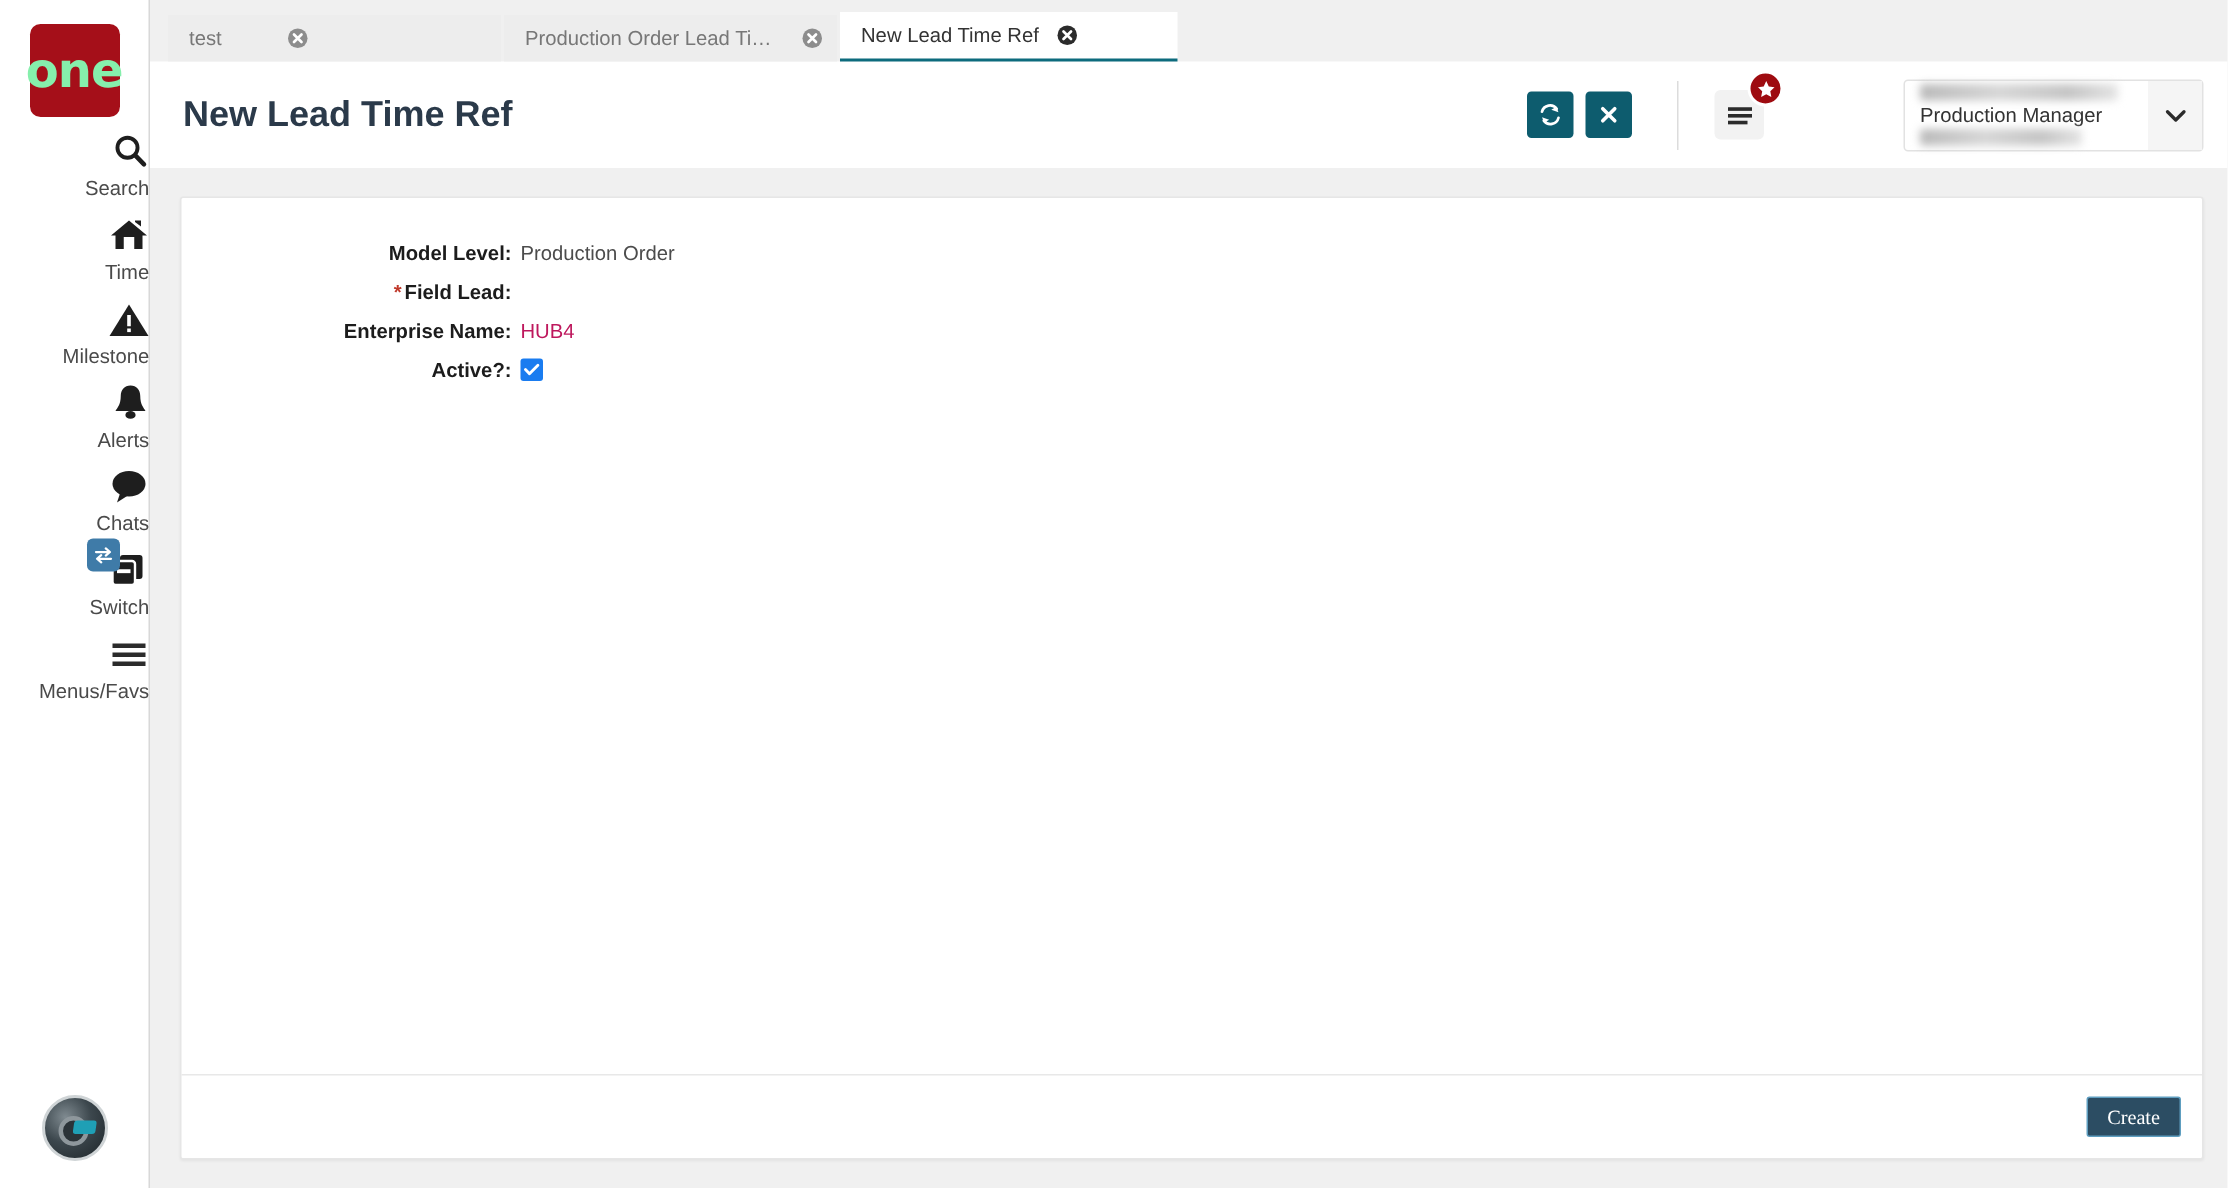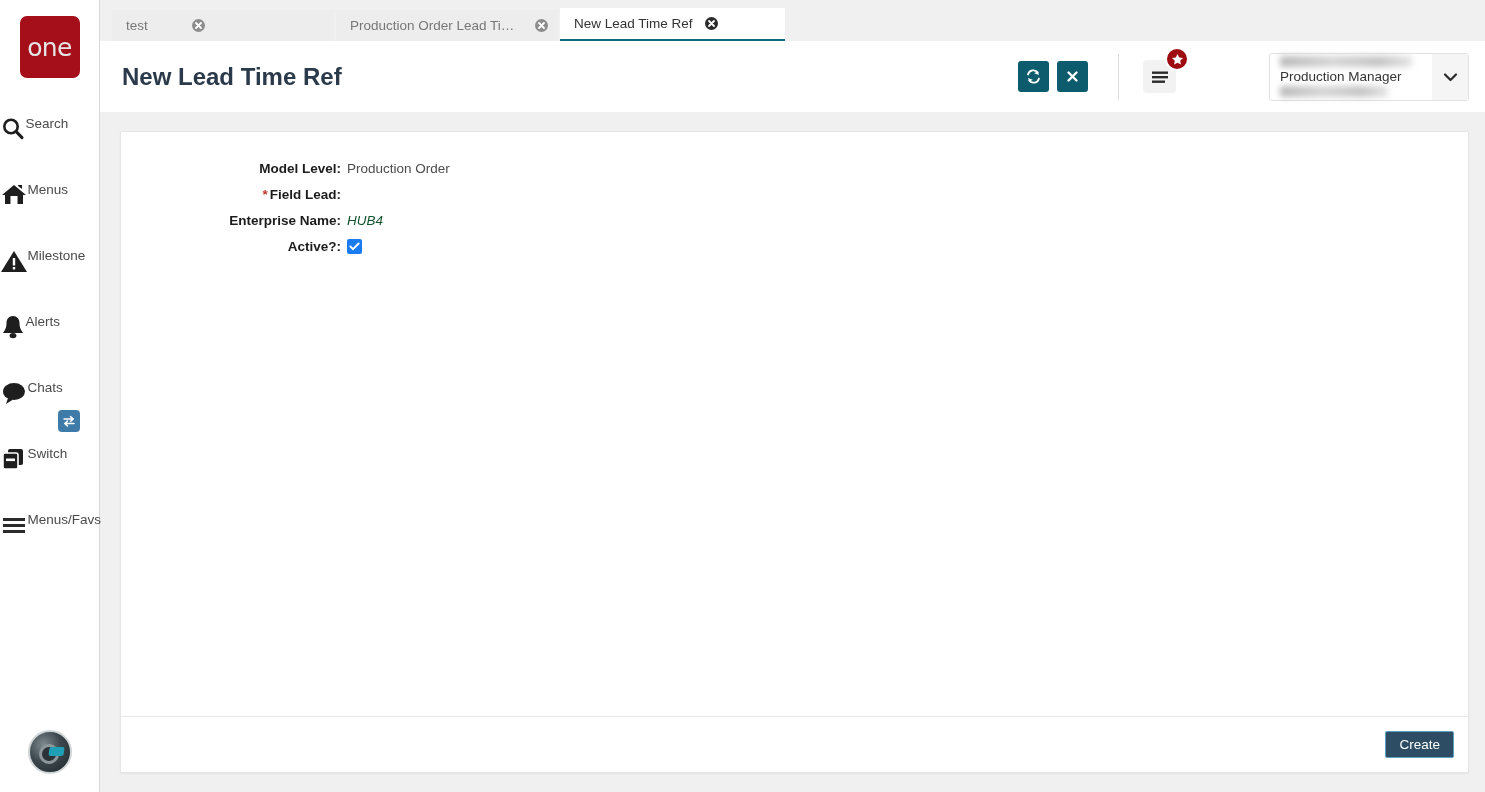--- a/index.html
+++ b/index.html
@@ -37,33 +37,34 @@
     width: 60px; height: 62px;
     margin-top: 16px;
     background: #a50f19;
     border-radius: 7px;
     display: flex;
     align-items: center;
     justify-content: center;
     flex: none;
   }
   .logo-text {
-    color: #e5e5e5;
-    font-size: 25px;
-    font-weight: 400;
+    color: #86efac;
+    font-size: 32px;
+    font-weight: 700;
     letter-spacing: -0.6px;
     line-height: 1;
     font-family: "DejaVu Sans", sans-serif;
   }
 
   .nav-item {
     width: 100px;
-    padding-top: 36px;
-    display: flex;
-    align-items: flex-start;
+    padding-top: 8px;
+    display: flex;
+    flex-direction: column;
+    align-items: flex-end;
     cursor: pointer;
     position: relative;
   }
   .nav-icon {
     height: 30px;
     display: flex;
     align-items: center;
     justify-content: center;
     color: #2b2b2b;
     position: relative;
@@ -321,21 +322,21 @@
     font-size: 13.5px;
     font-weight: bold;
     color: #1c1c1c;
     white-space: nowrap;
   }
   .req-star { color: #c0392b; font-weight: bold; margin-right: 2px; }
   .fvalue {
     font-size: 13.5px;
     color: #4c4c4c;
   }
-  .fvalue.link { color: #14532d; font-style: italic; }
+  .fvalue.link { color: #be185d; }
 
   .fselect {
     width: 200px;
     height: 24px;
     border: 1px solid #9a9a9a;
     background: #ffffff;
     display: flex;
     align-items: center;
     font-size: 13.5px;
     color: #2b2b2b;
@@ -380,21 +381,21 @@
     flex: none;
   }
   .create-btn {
     height: 27px;
     padding: 0 13px;
     background: #2c4d63;
     border: 1px solid #5e9ec0;
     border-radius: 2px;
     color: #ffffff;
     font-size: 13.5px;
-    font-family: Liberation Sans, sans-serif;
+    font-family: Liberation Serif, serif;
     cursor: pointer;
   }
 </style>
 </head>
 <body>
 
 <div id="app">
 
   <div class="sidebar">
 
@@ -413,21 +414,21 @@
     </div>
 
     <div class="nav-item">
       <div class="nav-icon">
         <svg width="28" height="26" viewBox="0 0 28 26">
           <path d="M14 3 L26 13 L23 13 L23 22 L5 22 L5 13 L2 13 Z" fill="#1e1e1e"></path>
           <rect x="10.5" y="14" width="7" height="8" fill="#ffffff"></rect>
           <path d="M18 3 h4 v4 l-4 -3 z" fill="#1e1e1e"></path>
         </svg>
       </div>
-      <div class="nav-label">Menus</div>
+      <div class="nav-label">Time</div>
     </div>
 
     <div class="nav-item">
       <div class="nav-icon">
         <svg width="28" height="26" viewBox="0 0 28 26">
           <path d="M14 3 L27 24 L1 24 Z" fill="#1e1e1e"></path>
           <rect x="12.8" y="10" width="2.4" height="7.5" fill="#ffffff"></rect>
           <rect x="12.8" y="19" width="2.4" height="2.4" fill="#ffffff"></rect>
         </svg>
       </div>

